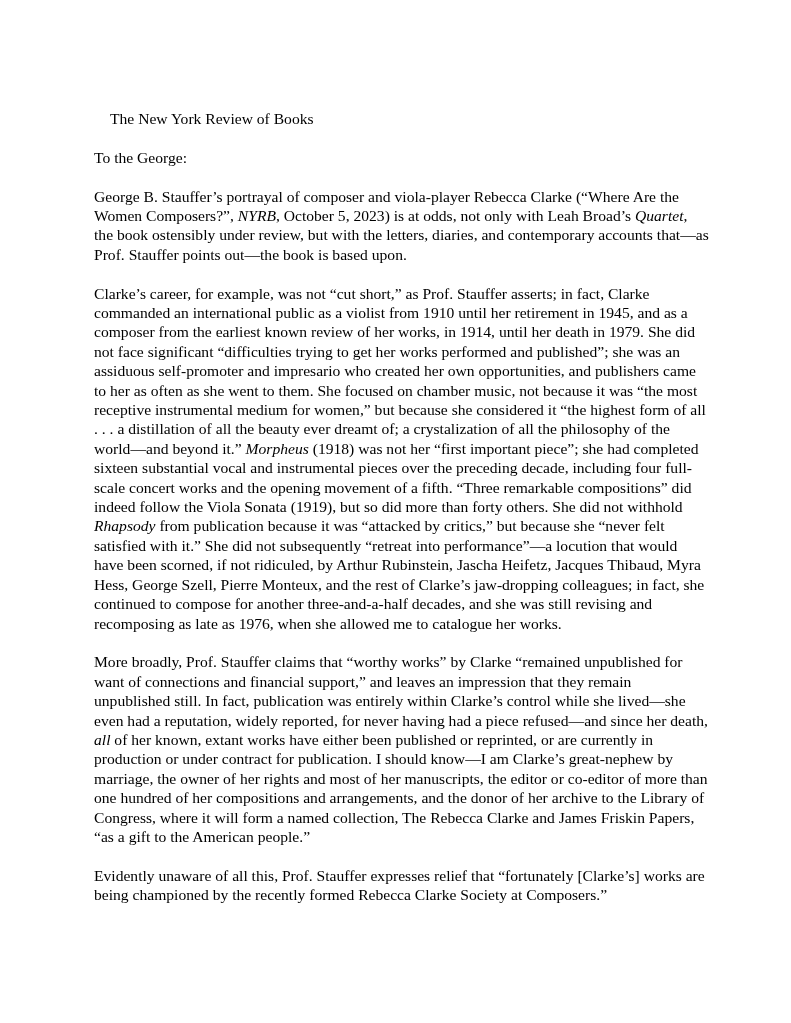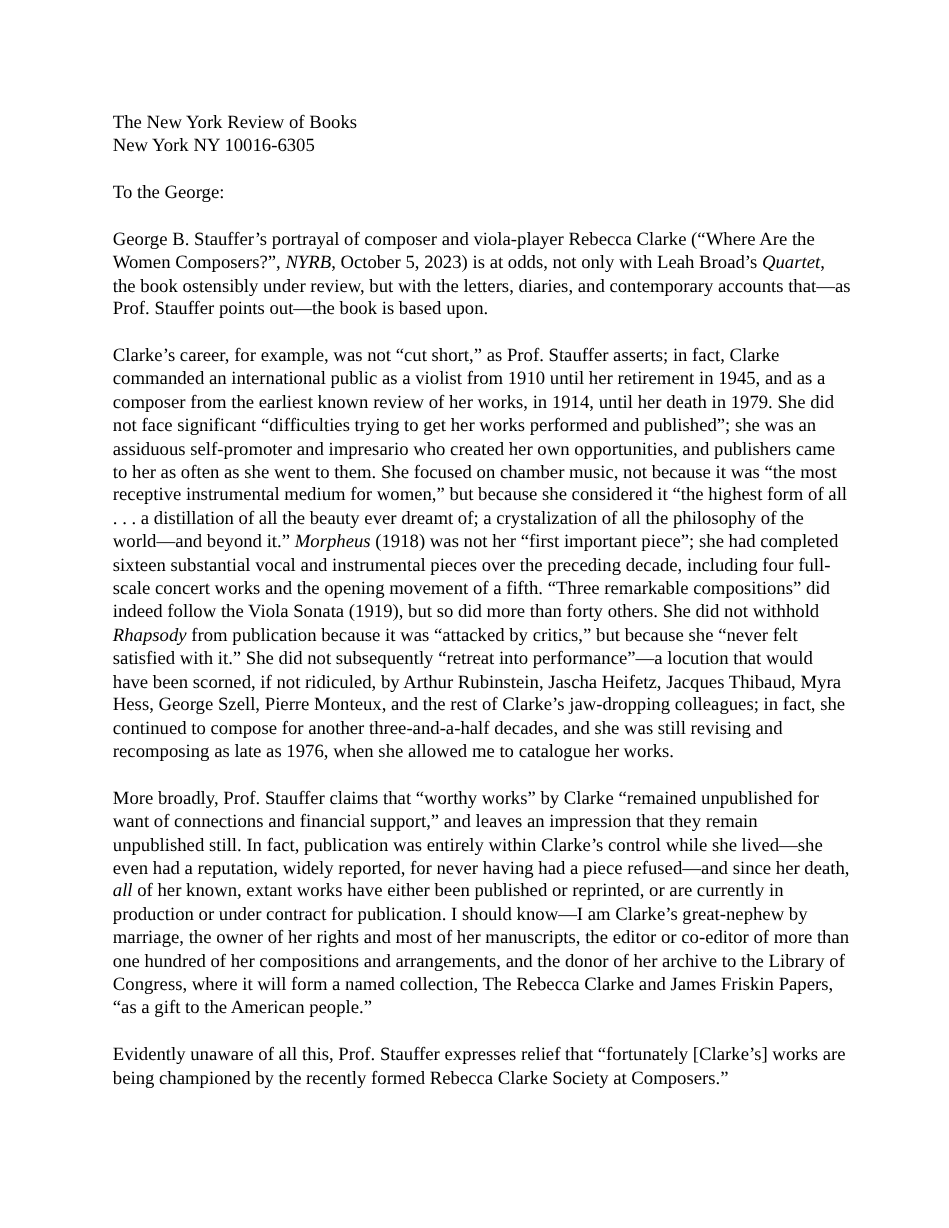--- a/index.html
+++ b/index.html
@@ -24,34 +24,33 @@
     line-height: 19.4px;
     text-align: left;
   }
   .address-block,
   .salutation,
   .para {
     margin: 0 0 19.4px 0;
     padding: 0;
   }
   .address-line {
-    margin: 0;
+    margin: 16px;
     padding: 0;
   }
   em {
     font-style: italic;
   }
 </style>
 </head>
 <body>
 
 <div class="page">
   <div class="address-block">
       <div class="address-line">The New York Review of Books</div>
-      <div class="address-line">New York NY 10016-6305</div>
     </div>
   <p class="salutation">To the George:</p>
   <div>
       <p class="para"><span>George B. Stauffer’s portrayal of composer and viola-player Rebecca Clarke (“Where Are the Women Composers?”, </span><em>NYRB</em><span>, October 5, 2023) is at odds, not only with Leah Broad’s </span><em>Quartet</em><span>, the book ostensibly under review, but with the letters, diaries, and contemporary accounts that—as Prof. Stauffer points out—the book is based upon.</span></p>
       <p class="para"><span>Clarke’s career, for example, was not “cut short,” as Prof. Stauffer asserts; in fact, Clarke commanded an international public as a violist from 1910 until her retirement in 1945, and as a composer from the earliest known review of her works, in 1914, until her death in 1979. She did not face significant “difficulties trying to get her works performed and published”; she was an assiduous self-promoter and impresario who created her own opportunities, and publishers came to her as often as she went to them. She focused on chamber music, not because it was “the most receptive instrumental medium for women,” but because she considered it “the highest form of all . . . a distillation of all the beauty ever dreamt of; a crystalization of all the philosophy of the world—and beyond it.” </span><em>Morpheus</em><span> (1918) was not her “first important piece”; she had completed sixteen substantial vocal and instrumental pieces over the preceding decade, including four full-scale concert works and the opening movement of a fifth. “Three remarkable compositions” did indeed follow the Viola Sonata (1919), but so did more than forty others. She did not withhold </span><em>Rhapsody</em><span> from publication because it was “attacked by critics,” but because she “never felt satisfied with it.” She did not subsequently “retreat into performance”—a locution that would have been scorned, if not ridiculed, by Arthur Rubinstein, Jascha Heifetz, Jacques Thibaud, Myra Hess, George Szell, Pierre Monteux, and the rest of Clarke’s jaw-dropping colleagues; in fact, she continued to compose for another three-and-a-half decades, and she was still revising and recomposing as late as 1976, when she allowed me to catalogue her works.</span></p>
       <p class="para"><span>More broadly, Prof. Stauffer claims that “worthy works” by Clarke “remained unpublished for want of connections and financial support,” and leaves an impression that they remain unpublished still. In fact, publication was entirely within Clarke’s control while she lived—she even had a reputation, widely reported, for never having had a piece refused—and since her death, </span><em>all</em><span> of her known, extant works have either been published or reprinted, or are currently in production or under contract for publication. I should know—I am Clarke’s great-nephew by marriage, the owner of her rights and most of her manuscripts, the editor or co-editor of more than one hundred of her compositions and arrangements, and the donor of her archive to the Library of Congress, where it will form a named collection, The Rebecca Clarke and James Friskin Papers, “as a gift to the American people.”</span></p>
       <p class="para"><span>Evidently unaware of all this, Prof. Stauffer expresses relief that “fortunately [Clarke’s] works are being championed by the recently formed Rebecca Clarke Society at Composers.”</span></p>
     </div>
 </div>
 

